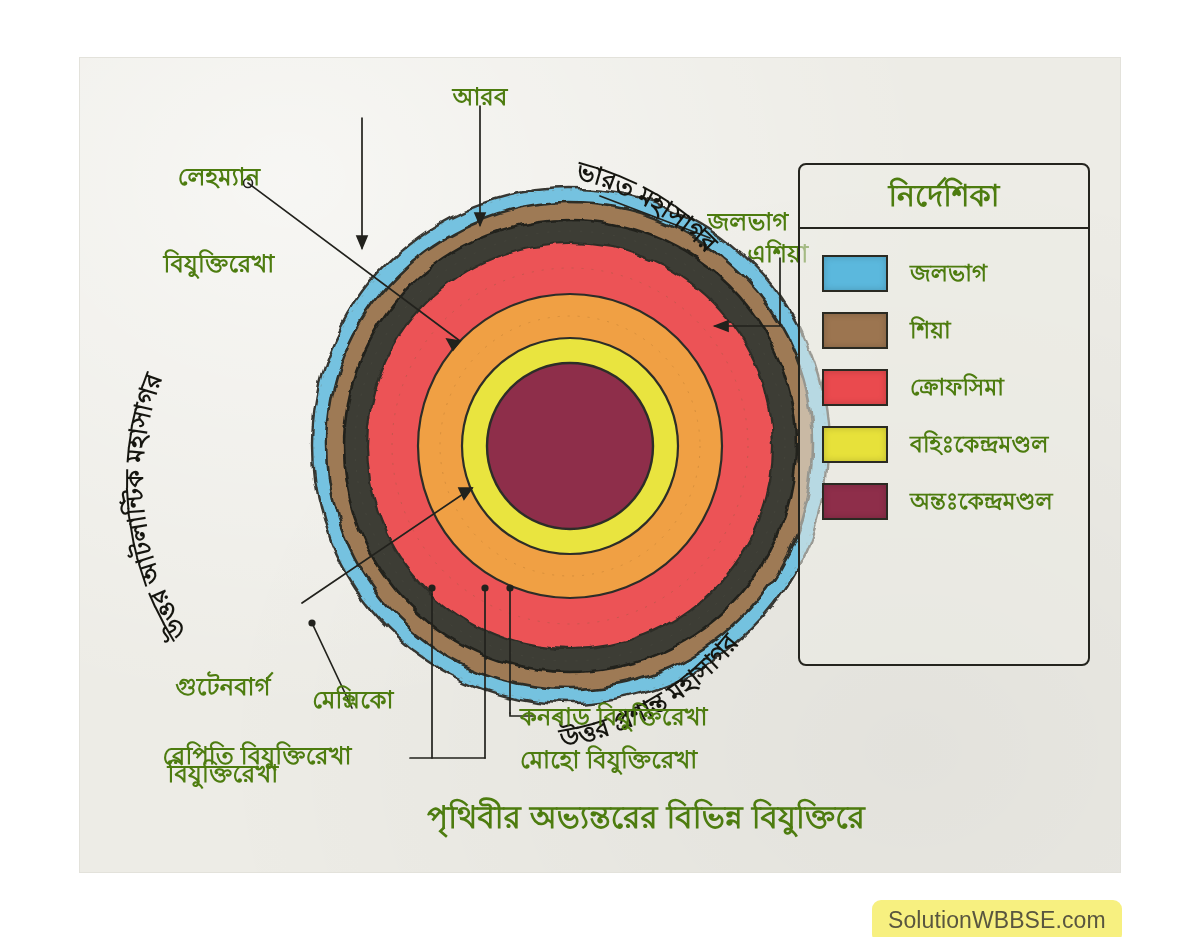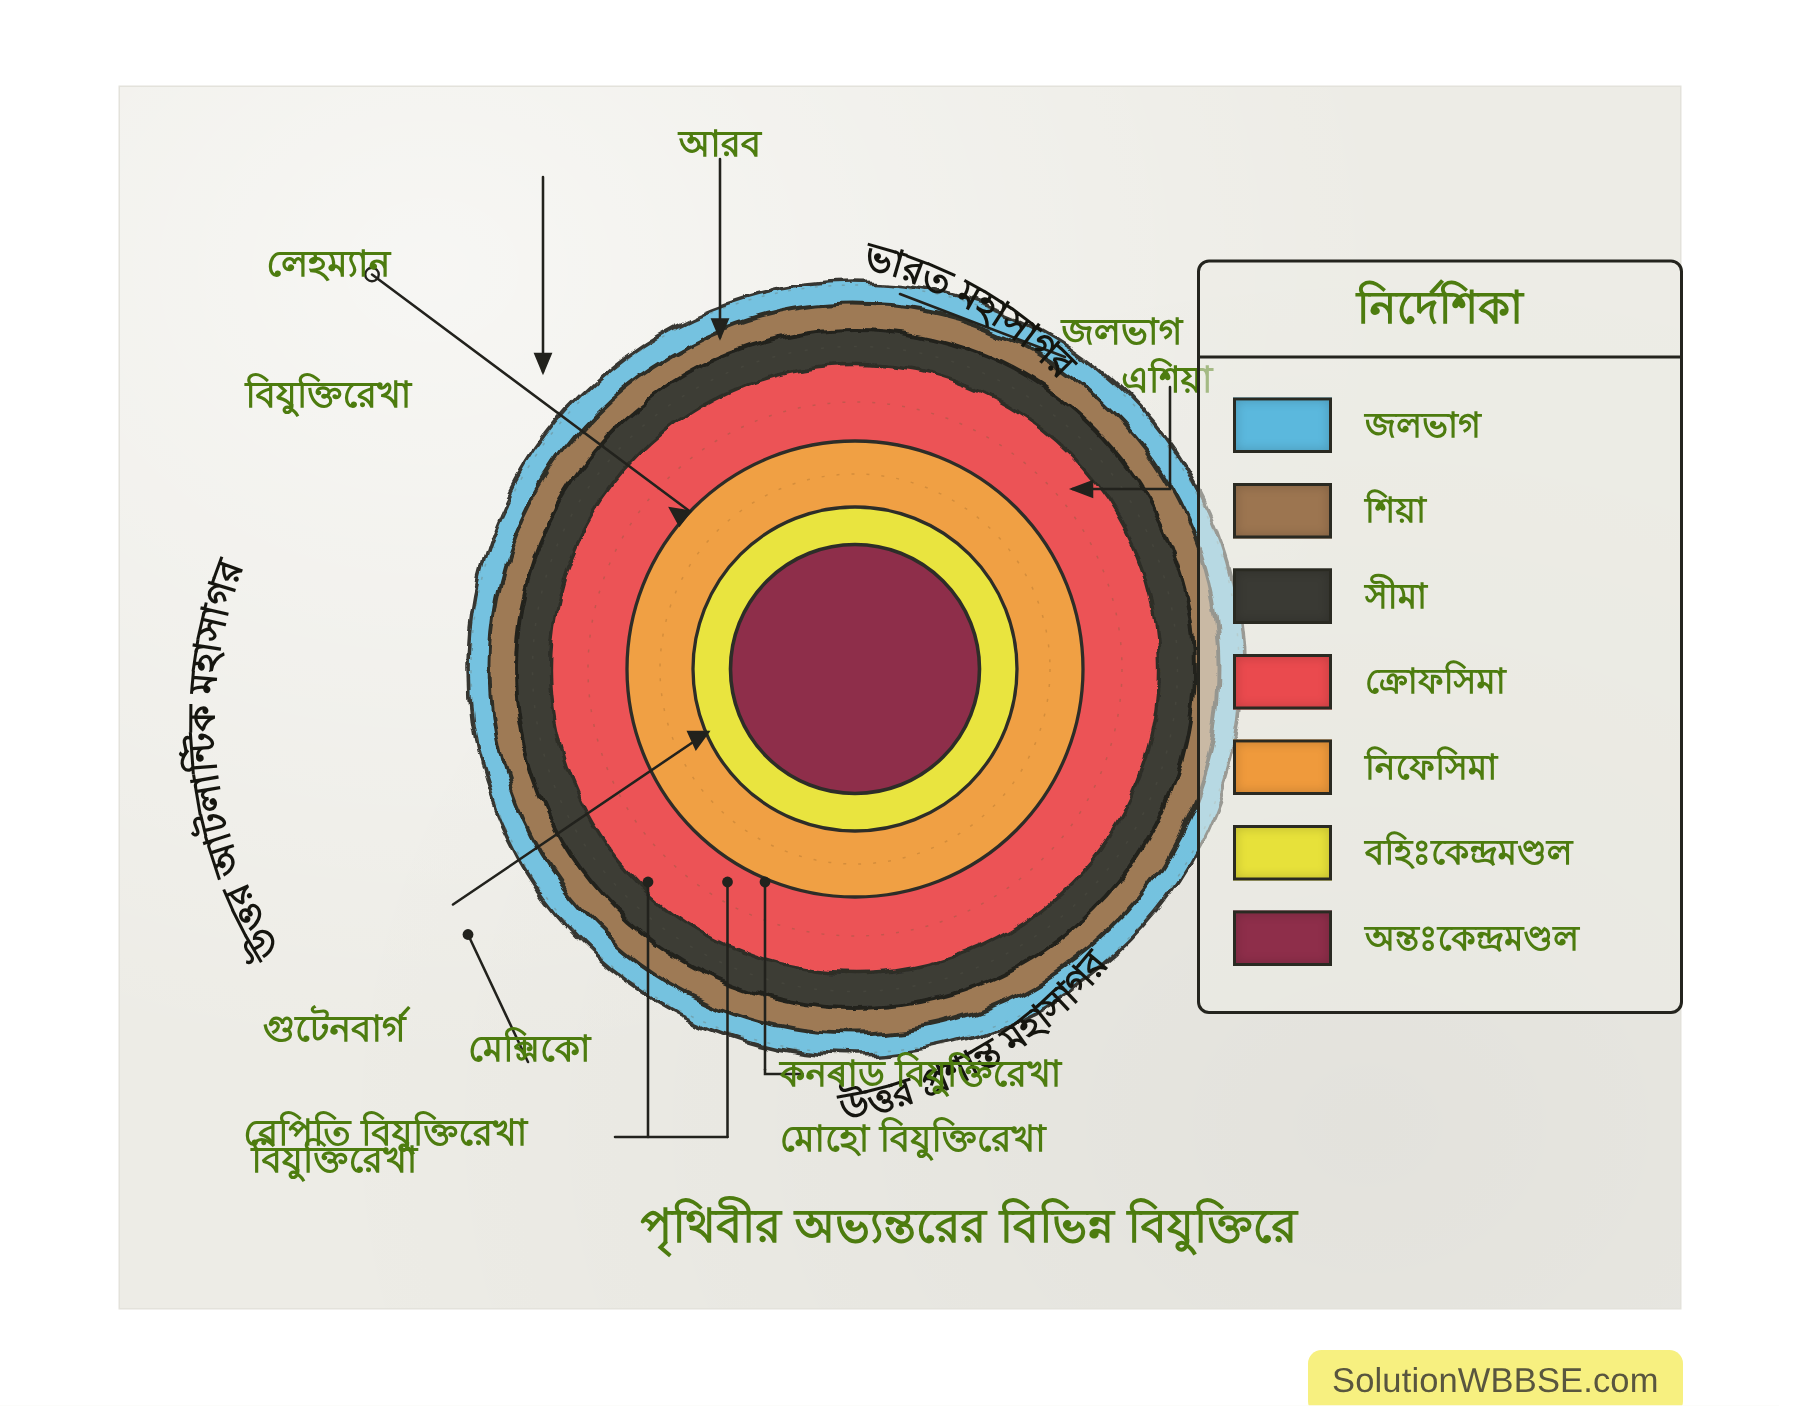--- a/index.html
+++ b/index.html
@@ -57,22 +57,22 @@
     position: absolute;
     left: 0; top: 0;
     width: 1040px; height: 814px;
     z-index: 10;
   }
 
   
   #legend {
     position: absolute;
     left: 718px;
-    top: 115px;
-    width: 324px;
+    top: 105px;
+    width: 292px;
     height: 503px;
     z-index: 45;
     border: 2.5px solid #24241e;
     border-radius: 8px;
     background: rgba(237,236,230,.55);
     box-sizing: border-box;
   }
   #legend-title-bar {
     height: 62px;
     border-bottom: 2.5px solid #24241e;
@@ -276,34 +276,26 @@
         <div class="legend-row">
           <span class="swatch" style="background-color: rgb(91, 184, 221);"></span>
           <span class="bn legend-label">জলভাগ</span>
         </div>
 
         <div class="legend-row">
           <span class="swatch" style="background-color: rgb(156, 117, 80);"></span>
           <span class="bn legend-label">শিয়া</span>
         </div>
 
-        <div class="legend-row">
-          <span class="swatch" style="background-color: rgb(58, 58, 52);"></span>
-          <span class="bn legend-label">সীমা</span>
-        </div>
 
         <div class="legend-row">
           <span class="swatch" style="background-color: rgb(234, 74, 78);"></span>
           <span class="bn legend-label">ক্রোফসিমা</span>
         </div>
 
-        <div class="legend-row">
-          <span class="swatch" style="background-color: rgb(239, 154, 60);"></span>
-          <span class="bn legend-label">নিফেসিমা</span>
-        </div>
 
         <div class="legend-row">
           <span class="swatch" style="background-color: rgb(231, 225, 58);"></span>
           <span class="bn legend-label">বহিঃকেন্দ্রমণ্ডল</span>
         </div>
 
         <div class="legend-row">
           <span class="swatch" style="background-color: rgb(142, 46, 74);"></span>
           <span class="bn legend-label">অন্তঃকেন্দ্রমণ্ডল</span>
         </div>

